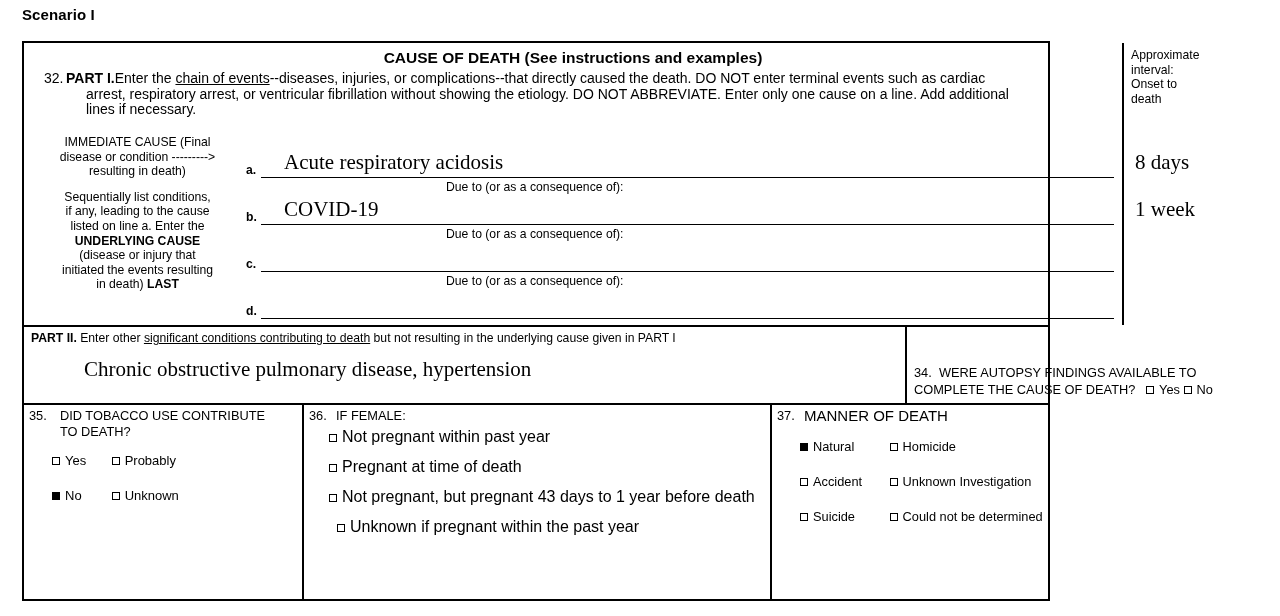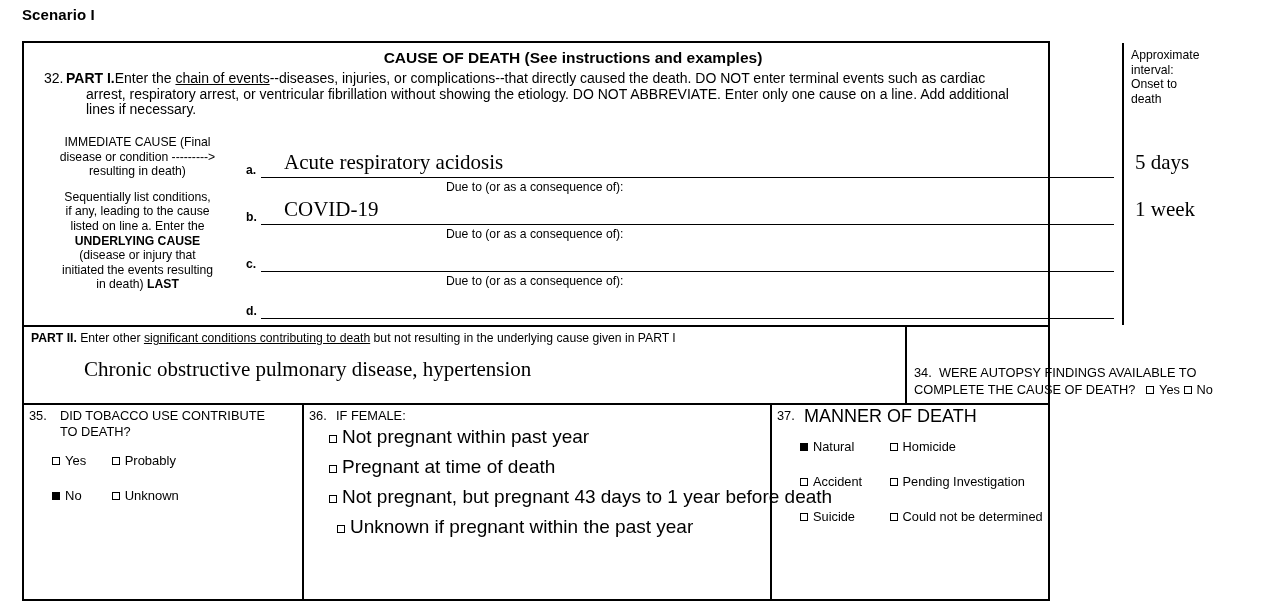--- a/index.html
+++ b/index.html
@@ -348,34 +348,34 @@
     left: 32px;
     top: 3px;
     font-size: 12.8px;
     line-height: 16px;
   }
   .q36-opts {
     position: absolute;
     left: 25px;
     top: 24px;
     right: 4px;
-    font-size: 19px;
+    font-size: 16px;
   }
   .q36-opts .optline {
     height: 30px;
     line-height: 16px;
     white-space: nowrap;
   }
   .q36-opts .optline.ind { padding-left: 8px; }
 
   .q37-title {
     position: absolute;
     left: 32px;
     top: 3px;
-    font-size: 18px;
+    font-size: 15px;
     line-height: 16px;
   }
   .q37-grid {
     position: absolute;
     left: 28px;
     top: 34px;
     font-size: 12.8px;
   }
   .q37-grid .grow {
     height: 35px;
@@ -479,21 +479,21 @@
       </div>
 
       <div class="part1-interval">
         <div class="interval-head">
           <div>Approximate</div>
           <div>interval:</div>
           <div>Onset to death</div>
         </div>
         <div class="interval-rows">
           <div class="int-row" style="top:0px;">
-            <span class="val">5 days</span>
+            <span class="val">8 days</span>
             <span class="rule"></span>
           </div>
           <div class="int-row" style="top:47px;">
             <span class="val">1 week</span>
             <span class="rule"></span>
           </div>
           <div class="int-row" style="top:94px;">
             <span class="val"></span>
             <span class="rule"></span>
           </div>
@@ -563,21 +563,21 @@
       <div class="cell-37">
         <span class="q-num">37.</span>
         <div class="q37-title">MANNER OF DEATH</div>
         <div class="q37-grid">
           <div class="grow">
             <span class="c1"><span class="cb checked"></span><span>Natural</span></span>
             <span><span class="cb"></span><span>Homicide</span></span>
           </div>
           <div class="grow">
             <span class="c1"><span class="cb"></span><span>Accident</span></span>
-            <span><span class="cb"></span><span>Pending Investigation</span></span>
+            <span><span class="cb"></span><span>Unknown Investigation</span></span>
           </div>
           <div class="grow">
             <span class="c1"><span class="cb"></span><span>Suicide</span></span>
             <span><span class="cb"></span><span>Could not be determined</span></span>
           </div>
         </div>
       </div>
 
     </div>
 

